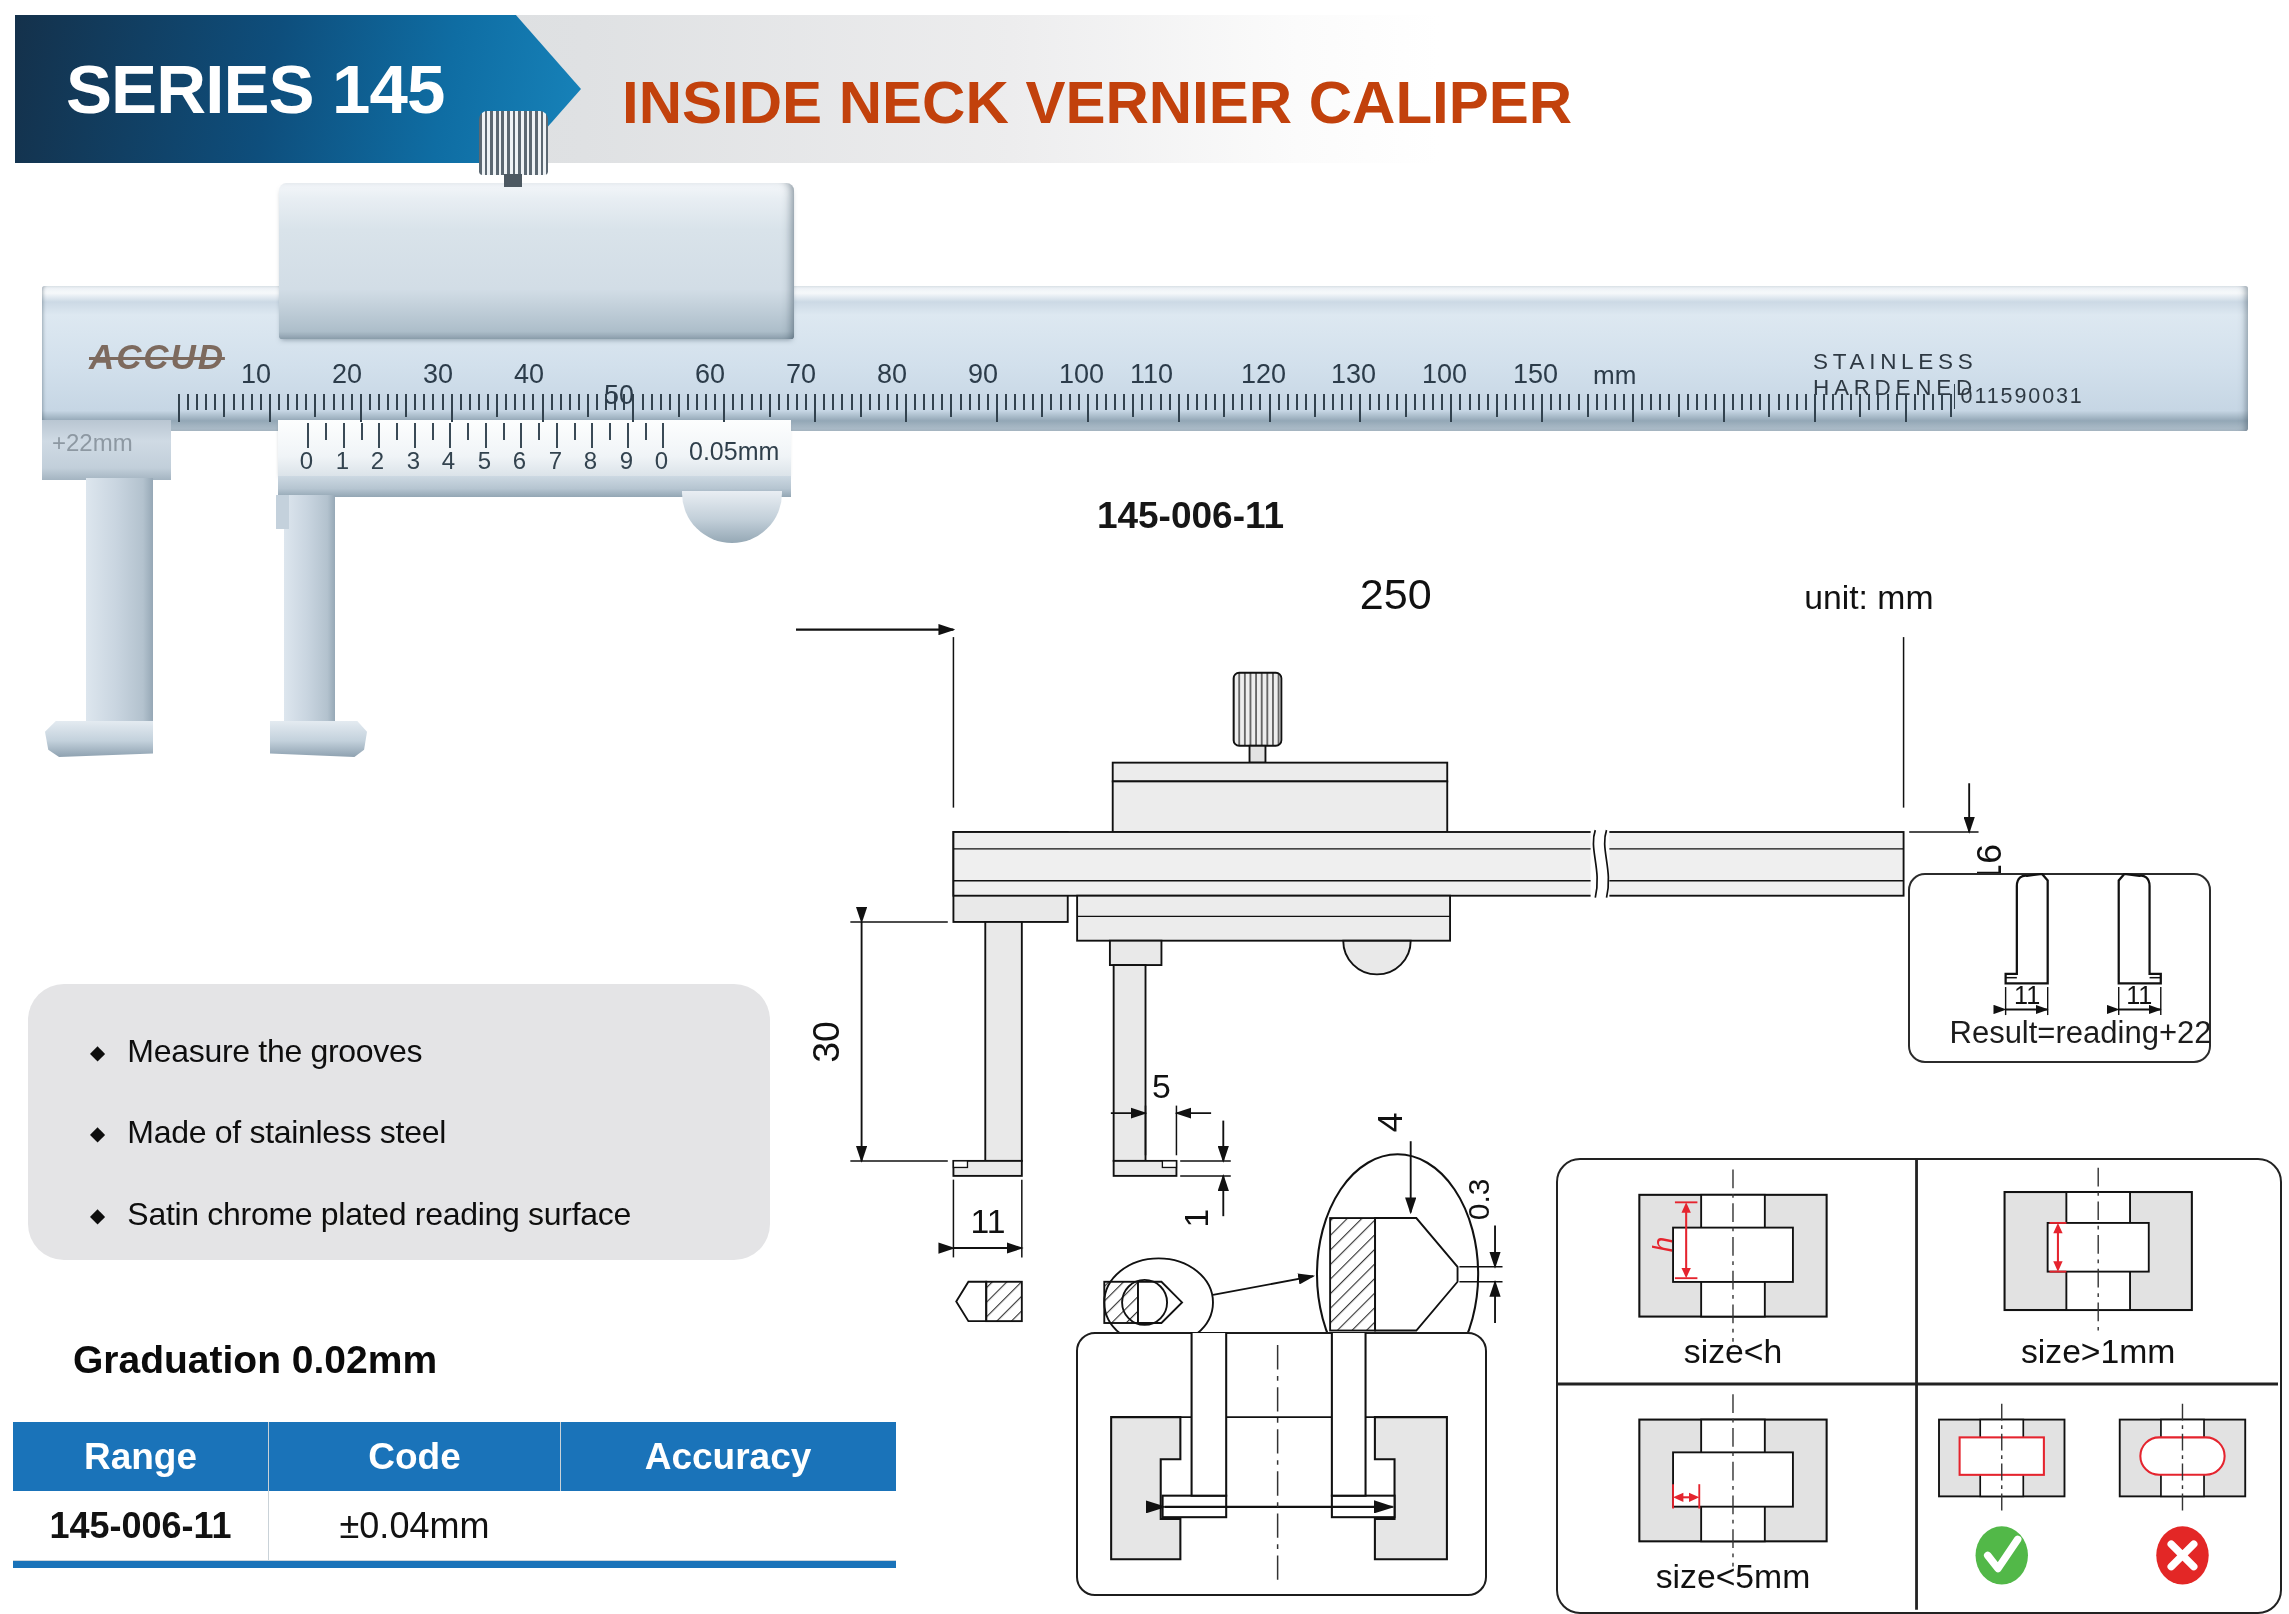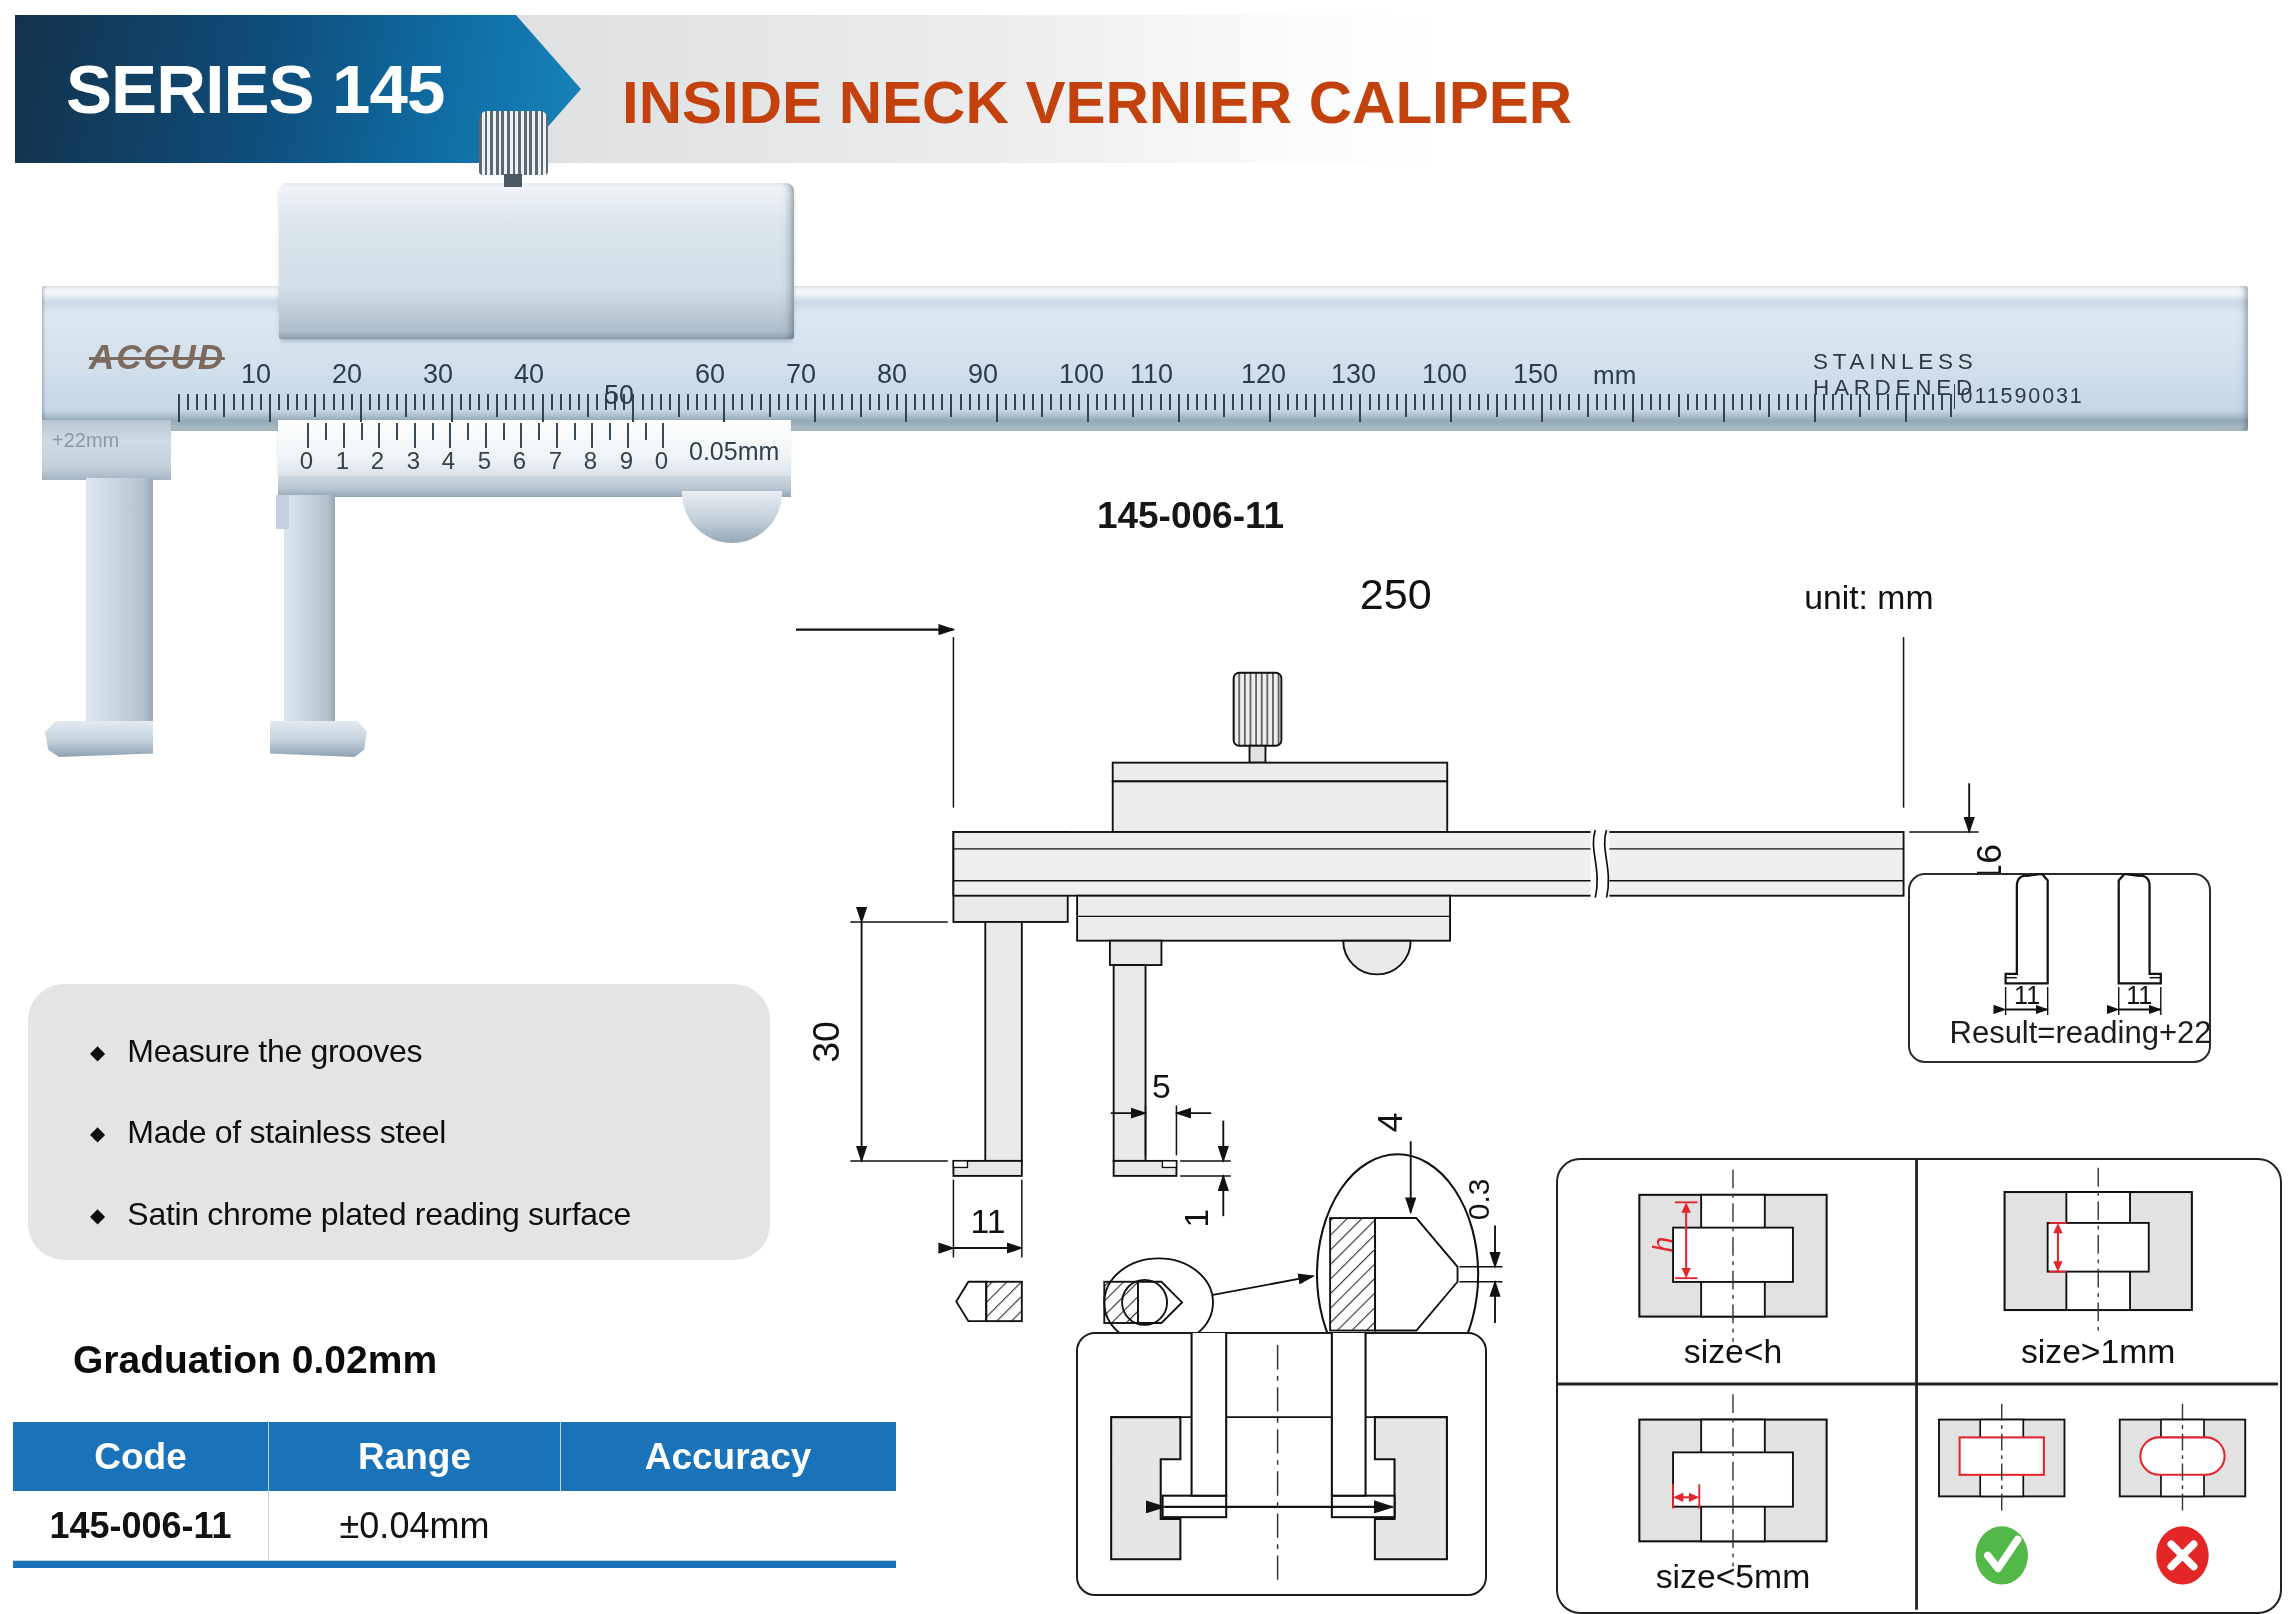--- a/index.html
+++ b/index.html
@@ -49,21 +49,21 @@
   .roller{left:682px;top:491px;width:100px;height:52px;border-radius:0 0 51px 51px;
     background:linear-gradient(to bottom,#e9eef3 0%,#c2cfd9 55%,#95a8b5 100%);}
   .tick{position:absolute;width:1.9px;background:#32424e;}
   .vtick{position:absolute;width:1.9px;background:#3a4a56;}
   .scale-num{position:absolute;width:56px;margin-left:-28px;text-align:left;
     font-size:27px;color:#2c3c4a;}
   .vern-num{position:absolute;width:37px;margin-left:-19px;text-align:center;
     font-size:24px;color:#33434f;}
   .accud{left:89px;top:337px;font-size:35px;font-weight:bold;font-style:italic;
     color:#7d6a5e;letter-spacing:1.9px;text-decoration:line-through;}
-  .plus22{left:52px;top:429px;font-size:20px;color:#8d98a2;}
+  .plus22{left:52px;top:429px;font-size:24px;color:#8d98a2;}
   .res005{left:689px;top:437px;font-size:25px;color:#2f3f4b;}
   .mm-unit{left:1593px;top:360px;font-size:26px;color:#2c3c4a;}
   .stamp{left:1813px;top:349px;width:272px;font-size:22.5px;color:#2e3943;letter-spacing:4.7px;}
   .serial{left:1954px;top:384px;font-size:21.5px;color:#2e3943;letter-spacing:1.9px;border-left:1.9px solid #32424e;padding-left:5.6px;}
 
   
   .model{left:1031px;top:495px;width:319px;text-align:center;font-size:37px;font-weight:bold;color:#161616;}
 
   
   .result-box{left:1908px;top:873px;width:299px;height:186px;border:2.8px solid #2b2b2b;border-radius:17px;background:#fff;}
@@ -497,22 +497,22 @@
     <div>
         <div class="feature-item" style="top: 49px;"><span class="dia">◆</span><span>Measure the grooves</span></div>
         <div class="feature-item" style="top: 130px;"><span class="dia">◆</span><span>Made of stainless steel</span></div>
         <div class="feature-item" style="top: 212px;"><span class="dia">◆</span><span>Satin chrome plated reading surface</span></div>
       </div>
   </div>
 
   <div class="abs grad-label">Graduation 0.02mm</div>
   <div class="abs spec-table">
     <div class="t-head">
+        <div>Range</div>
         <div>Code</div>
-        <div>Range</div>
         <div>Accuracy</div>
       </div>
     <div class="t-row">
         <div class="code-cell">145-006-11</div>
         <div>±0.04mm</div>
       </div>
     <div class="t-bottom"></div>
   </div>
 
   <div class="abs mid-box"></div>

